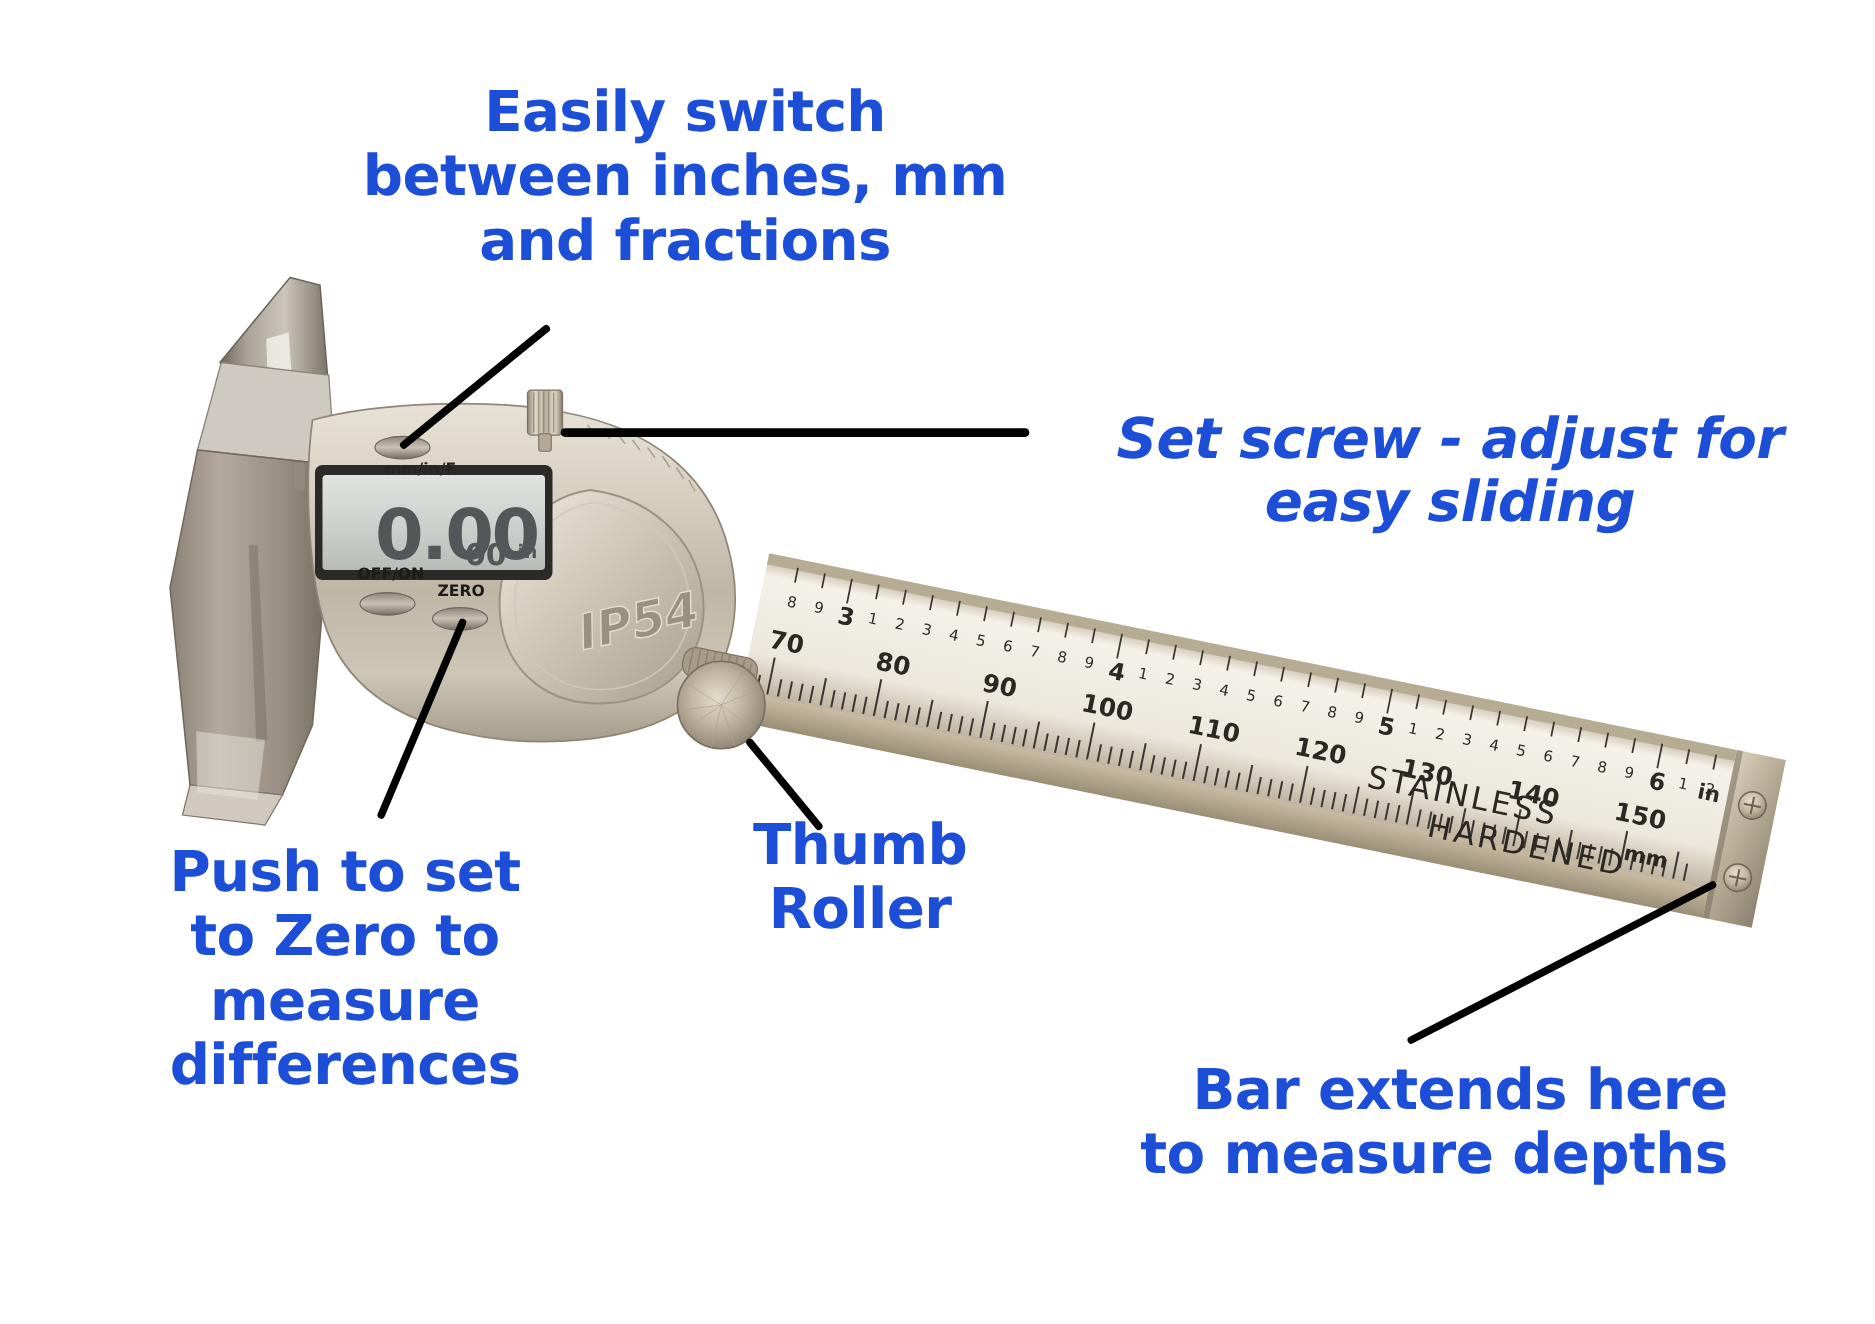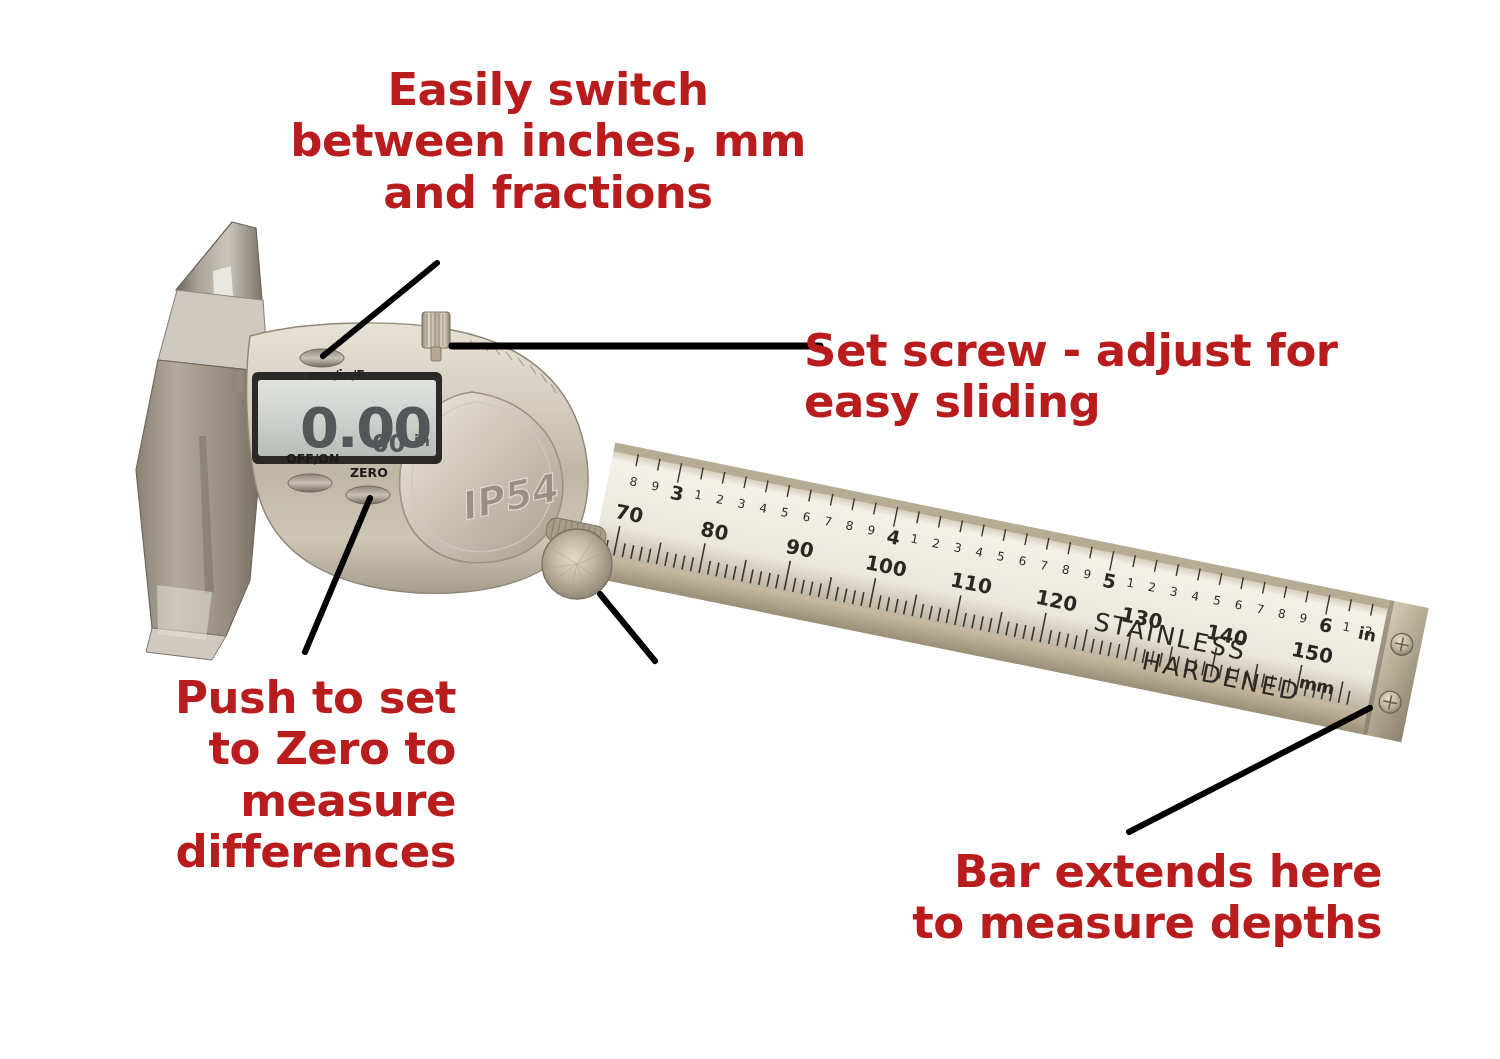--- a/index.html
+++ b/index.html
@@ -8,29 +8,29 @@
     font-family:"DejaVu Sans", sans-serif;
     background:#ffffff;
   }
   #stage{position:absolute;left:0;top:0;width:1500px;height:1059px;}
 
   
   .callout{
     position:absolute;
     font-family:"DejaVu Sans", sans-serif;
     font-weight:700;
-    color:#b91c1c;
+    color:#1d4ed8;
     line-height:1.14;
     letter-spacing:-0.5px;
     white-space:pre-line;
     -webkit-font-smoothing:antialiased;
   }
   .c-switch   {left:258px; top:64px;  width:580px; font-size:45px; text-align:center;}
-  .c-setscrew {left:804px; top:325px; width:620px; font-size:45px; }
-  .c-zero     {left:96px;  top:672px; width:360px; font-size:45px; text-align:right;}
+  .c-setscrew {left:850px; top:325px; width:620px; font-size:45px; text-align:center;font-style:italic;}
+  .c-zero     {left:96px;  top:672px; width:360px; font-size:45px; text-align:center;}
   .c-thumb    {left:548px; top:650px; width:280px; font-size:45px; text-align:center;}
   .c-bar      {left:862px; top:846px; width:520px; font-size:45px; text-align:right;}
 
   
   svg.art{position:absolute;left:0;top:0;width:1500px;height:1059px;overflow:visible;}
 </style>
 </head>
 <body>
 
 <div id="stage">
@@ -405,16 +405,18 @@
 
   <div class="callout c-switch">Easily switch
 between inches, mm
 and fractions</div>
   <div class="callout c-setscrew">Set screw - adjust for
 easy sliding</div>
   <div class="callout c-zero">Push to set
 to Zero to
 measure
 differences</div>
+  <div class="callout c-thumb">Thumb
+Roller</div>
   <div class="callout c-bar">Bar extends here
 to measure depths</div>
 
 </div>
 
 </body></html>

